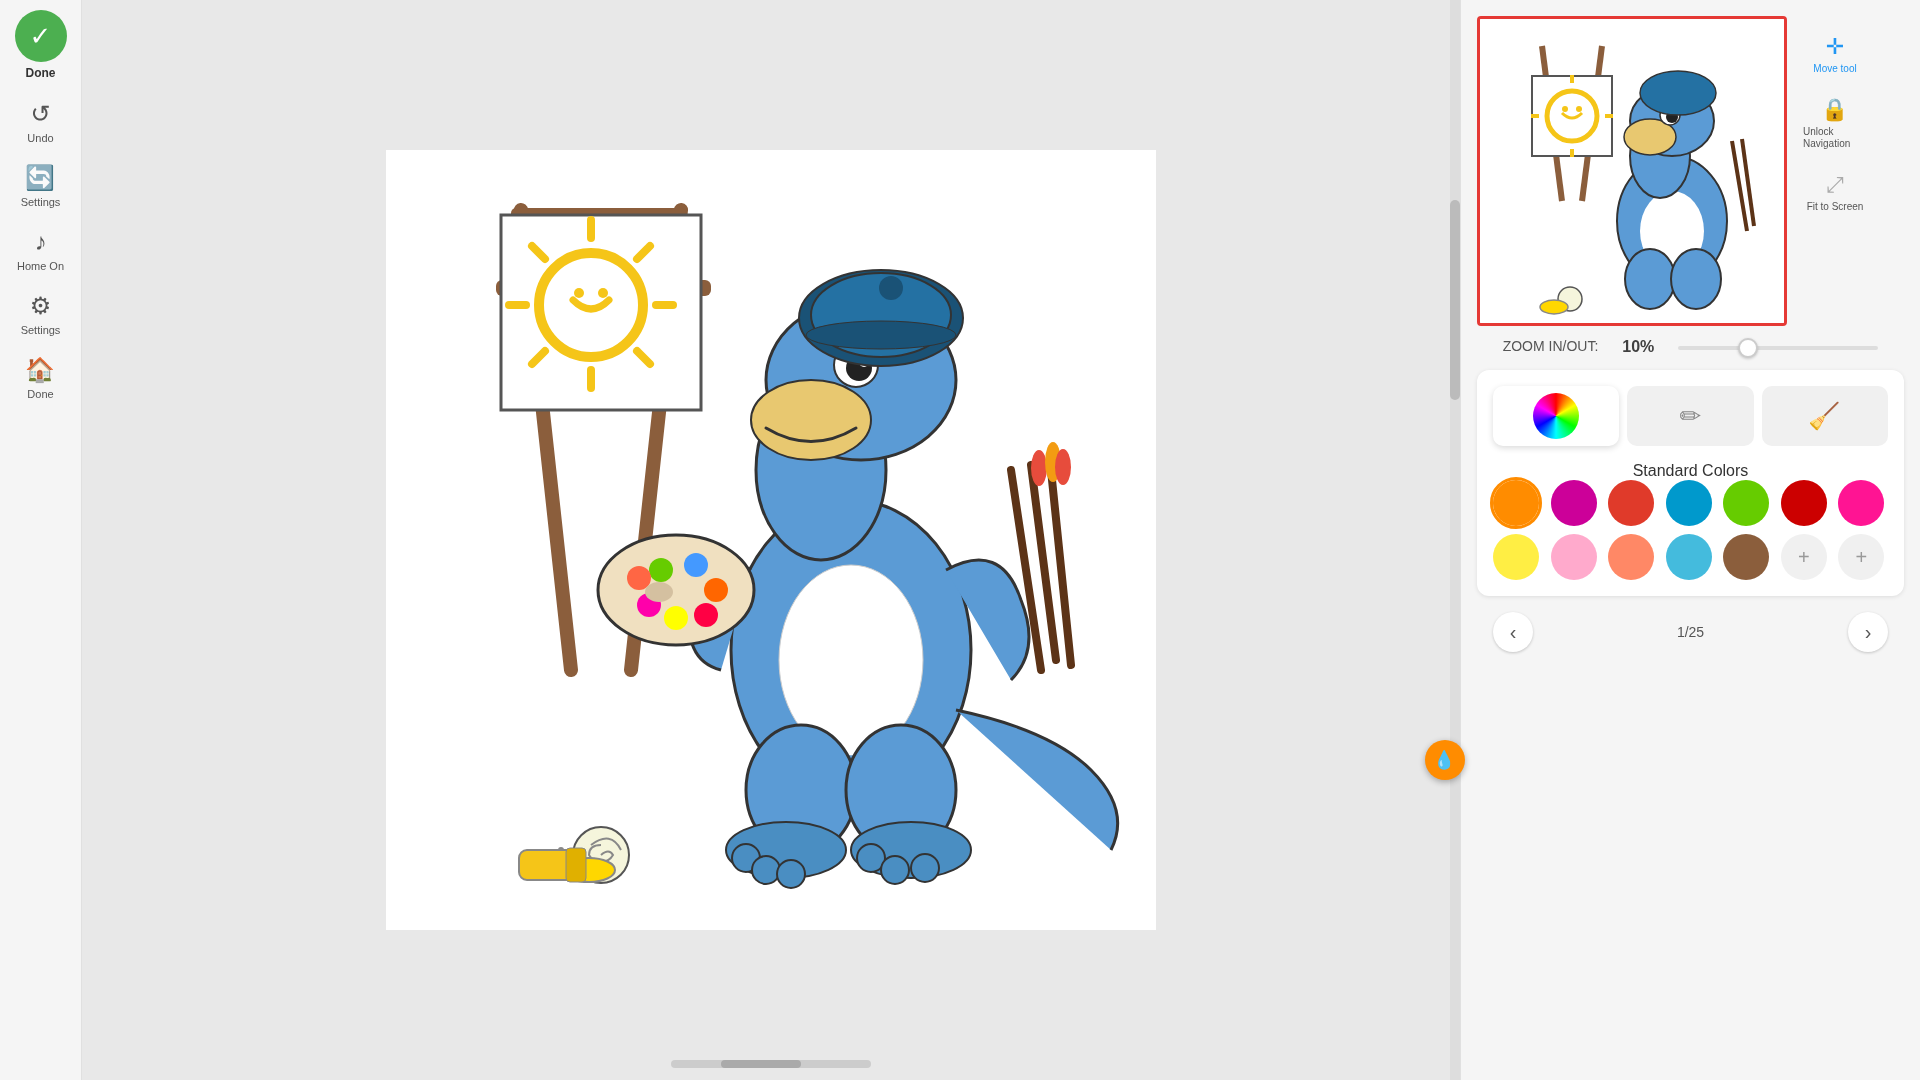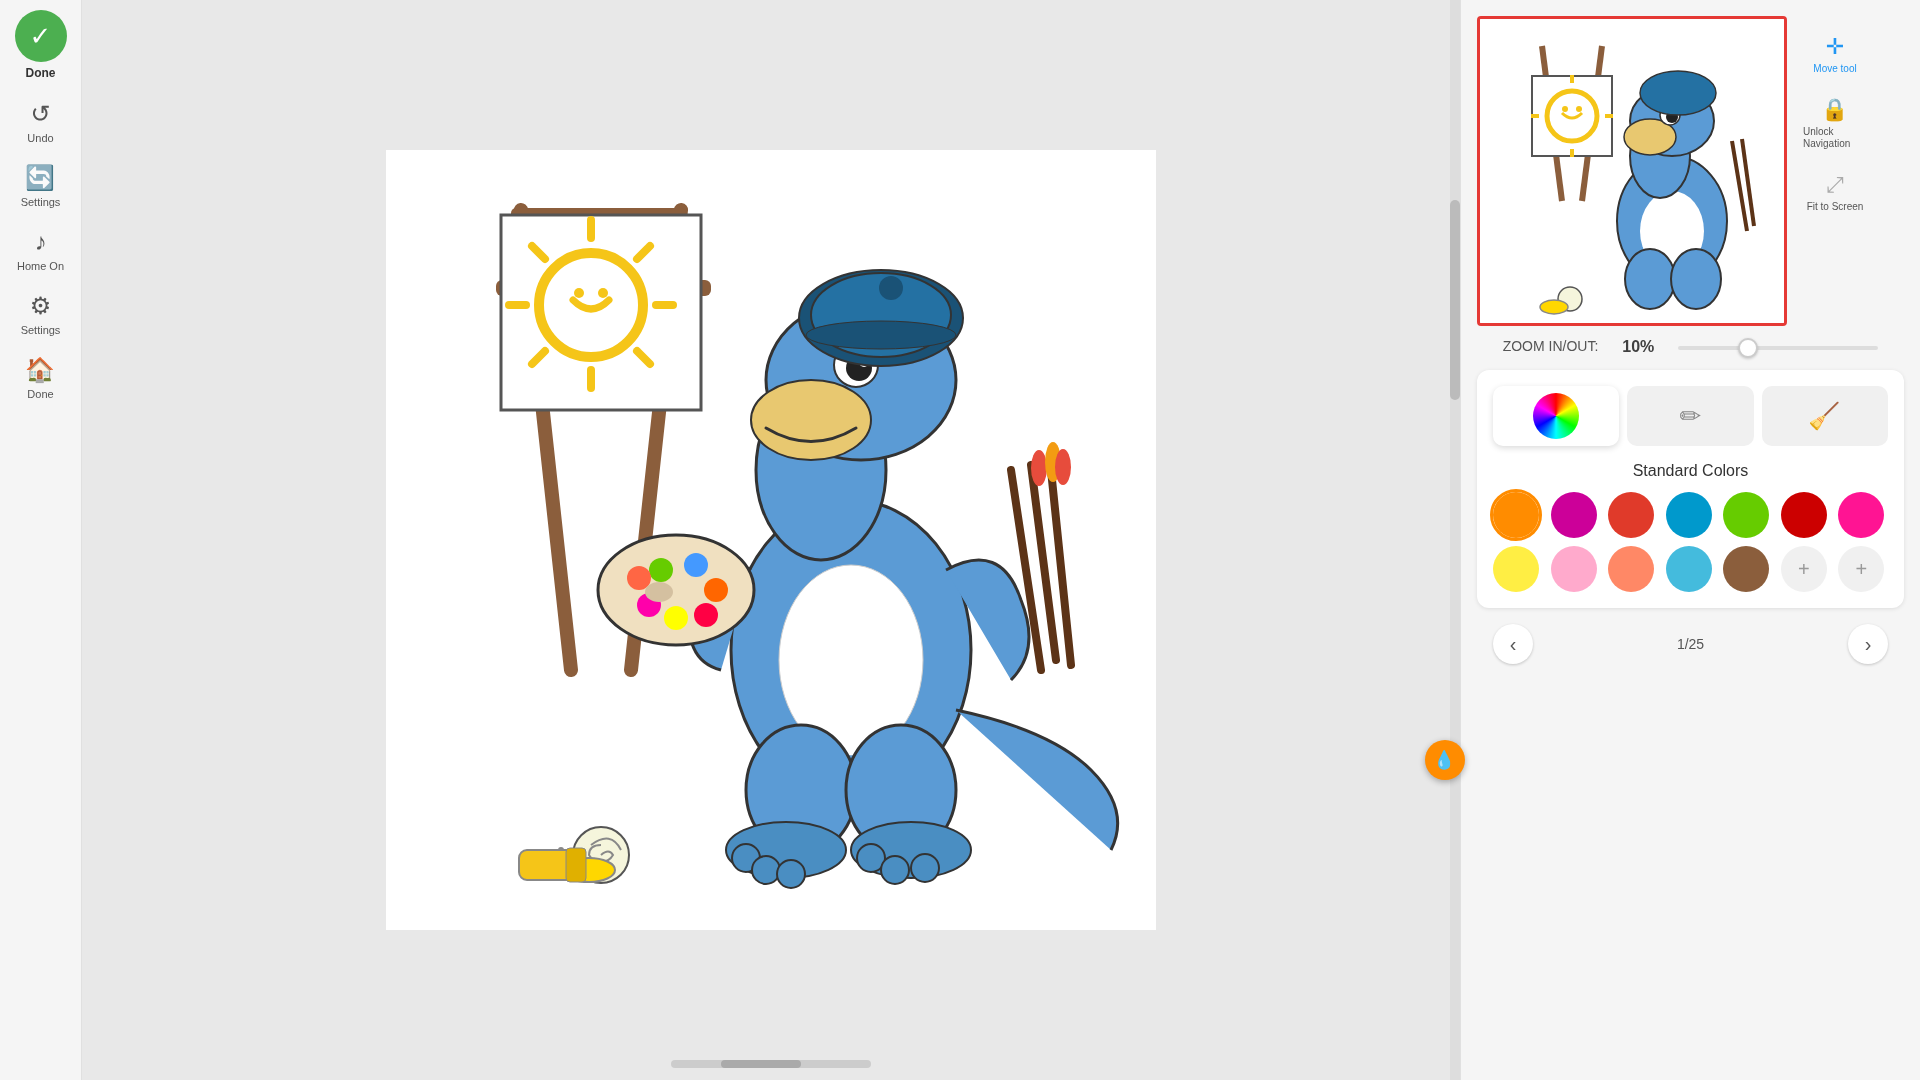--- a/index.html
+++ b/index.html
@@ -229,21 +229,20 @@
         red 360deg
       );
       cursor: pointer;
     }
 
     .standard-colors-title {
       text-align: center;
       font-size: 16px;
       font-weight: 500;
       color: #333;
-      margin-bottom: 12px;
     }
 
     .colors-grid {
       display: grid;
       grid-template-columns: repeat(7, 1fr);
       gap: 8px;
     }
     .color-swatch {
       width: 46px;
       height: 46px;

